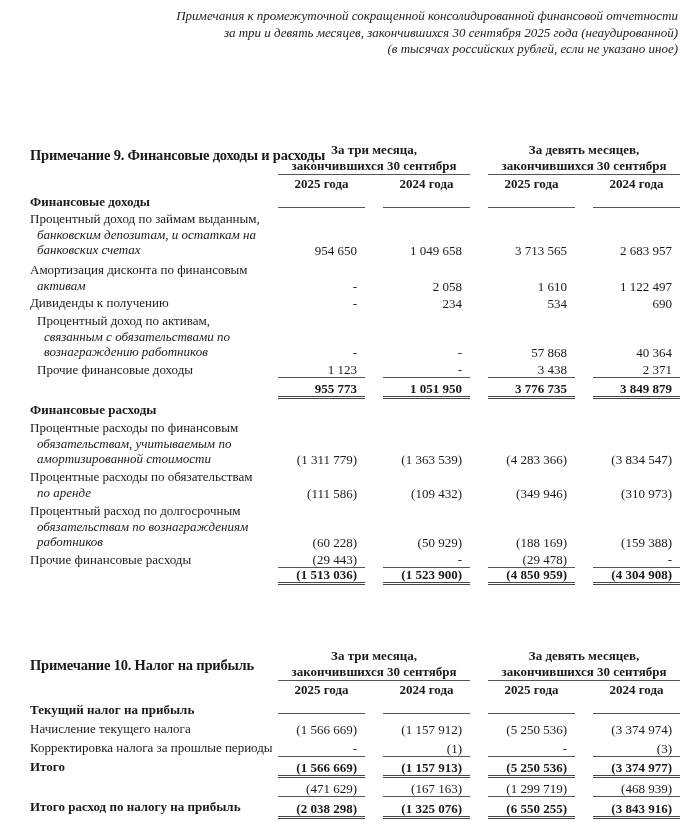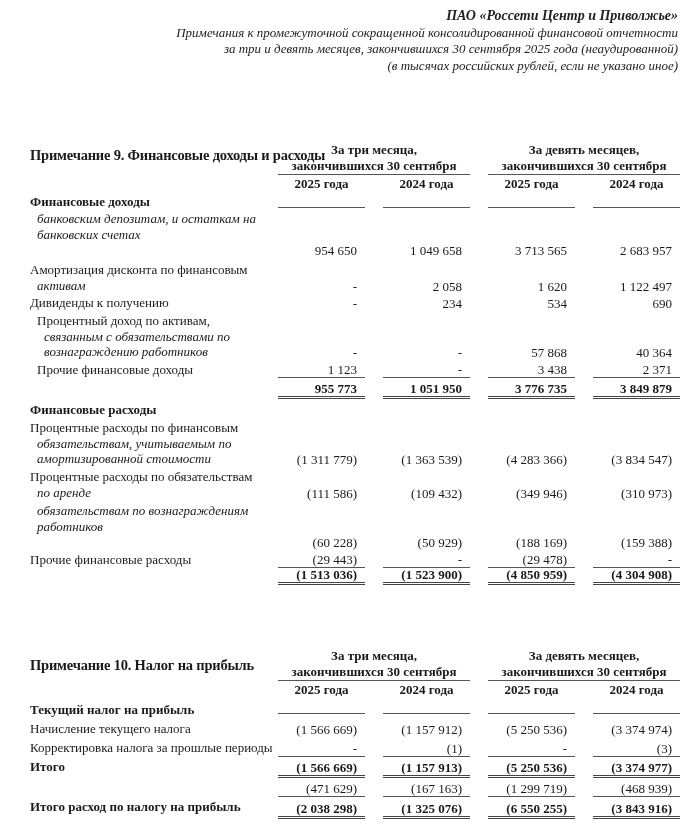--- a/index.html
+++ b/index.html
@@ -24,21 +24,20 @@
   .val { position: absolute; width: 87px; text-align: right; padding-right: 8px; bottom: 0; }
   .val.bold { font-weight: bold; }
   .c1 { left: 278px; } .c2 { left: 383px; } .c3 { left: 488px; } .c4 { left: 593px; }
   .ul { border-bottom: 1.2px solid #555; }
   .dul { border-bottom: 3px double #444; text-align: right; }
 </style>
 </head>
 <body>
 
 <div class="hdr">
-  <div class="company">ПАО «Россети Центр и Приволжье»</div>
   <div>Примечания к промежуточной сокращенной консолидированной финансовой отчетности</div>
   <div>за три и девять месяцев, закончившихся 30 сентября 2025 года (неаудированной)</div>
   <div>(в тысячах российских рублей, если не указано иное)</div>
 </div>
 
 <div class="note-title" style="top:104px;">Примечание 9. Финансовые доходы и расходы</div>
 
 <div class="colhead group" style="left:278px; top:142px; width:192px;">
   <div>За три месяца,</div>
   <div>закончившихся 30 сентября</div>
@@ -51,37 +50,38 @@
 <div class="colhead year" style="left:383px; top:176px; width:87px;">2024 года</div>
 <div class="colhead year" style="left:488px; top:176px; width:87px;">2025 года</div>
 <div class="colhead year" style="left:593px; top:176px; width:87px;">2024 года</div>
 
 <div class="row" style="top:194px; height:16px;">
   <div class="label bold">Финансовые доходы</div>
 </div>
 
 <div class="row" style="top:211px; height:47px;">
   <div class="label">
+    <span>Процентный доход по займам выданным,</span>
     <span class="cont">банковским депозитам, и остаткам на</span>
     <span class="cont">банковских счетах</span>
   </div>
   <div class="val c1">954 650</div>
   <div class="val c2">1 049 658</div>
   <div class="val c3">3 713 565</div>
   <div class="val c4">2 683 957</div>
 </div>
 
 <div class="row" style="top:262px; height:32px;">
   <div class="label">
     <span>Амортизация дисконта по финансовым</span>
     <span class="cont">активам</span>
   </div>
   <div class="val c1">-</div>
   <div class="val c2">2 058</div>
-  <div class="val c3">1 620</div>
+  <div class="val c3">1 610</div>
   <div class="val c4">1 122 497</div>
 </div>
 
 <div class="row" style="top:295px; height:16px;">
   <div class="label">
     <span>Дивиденды к получению</span>
   </div>
   <div class="val c1">-</div>
   <div class="val c2">234</div>
   <div class="val c3">534</div>
@@ -139,20 +139,21 @@
     <span class="cont">по аренде</span>
   </div>
   <div class="val c1">(111 586)</div>
   <div class="val c2">(109 432)</div>
   <div class="val c3">(349 946)</div>
   <div class="val c4">(310 973)</div>
 </div>
 
 <div class="row" style="top:503px; height:47px;">
   <div class="label">
+    <span>Процентный расход по долгосрочным</span>
     <span class="cont">обязательствам по вознаграждениям</span>
     <span class="cont">работников</span>
   </div>
   <div class="val c1">(60 228)</div>
   <div class="val c2">(50 929)</div>
   <div class="val c3">(188 169)</div>
   <div class="val c4">(159 388)</div>
 </div>
 
 <div class="row" style="top:552px; height:16px;">

